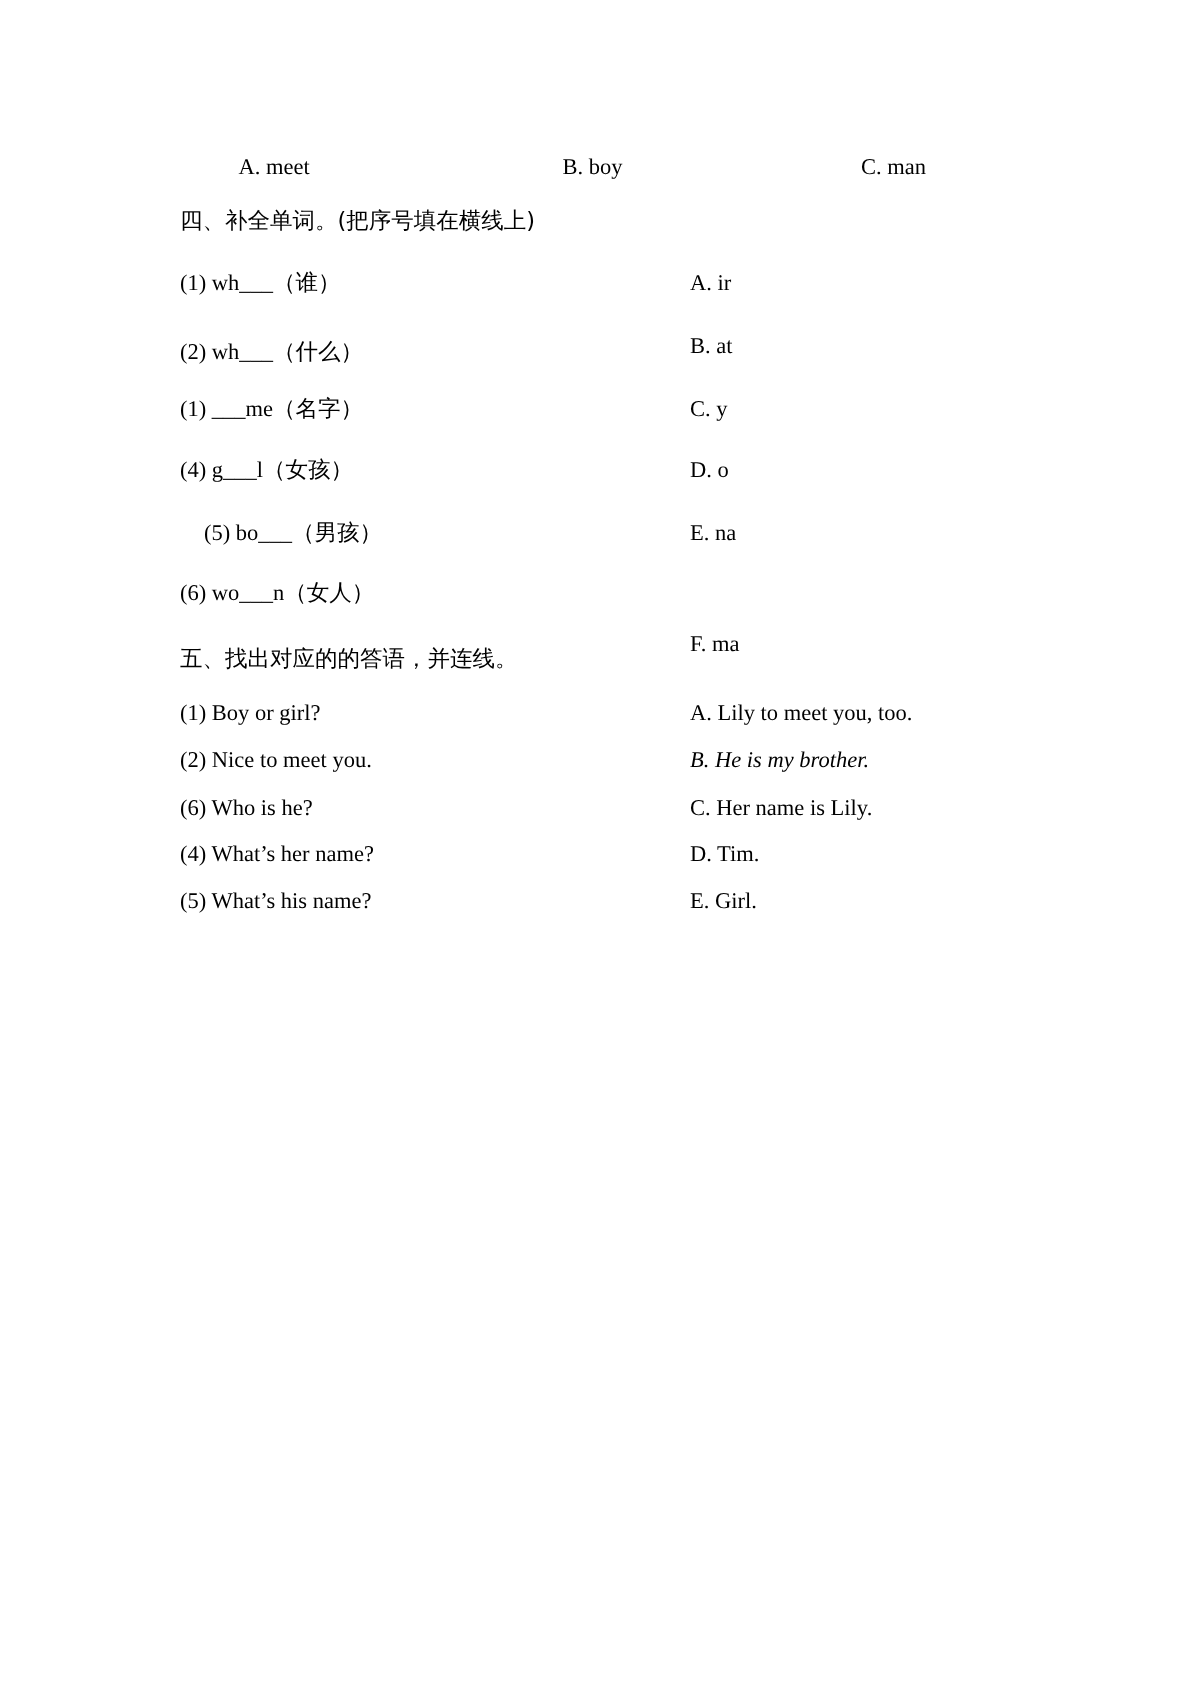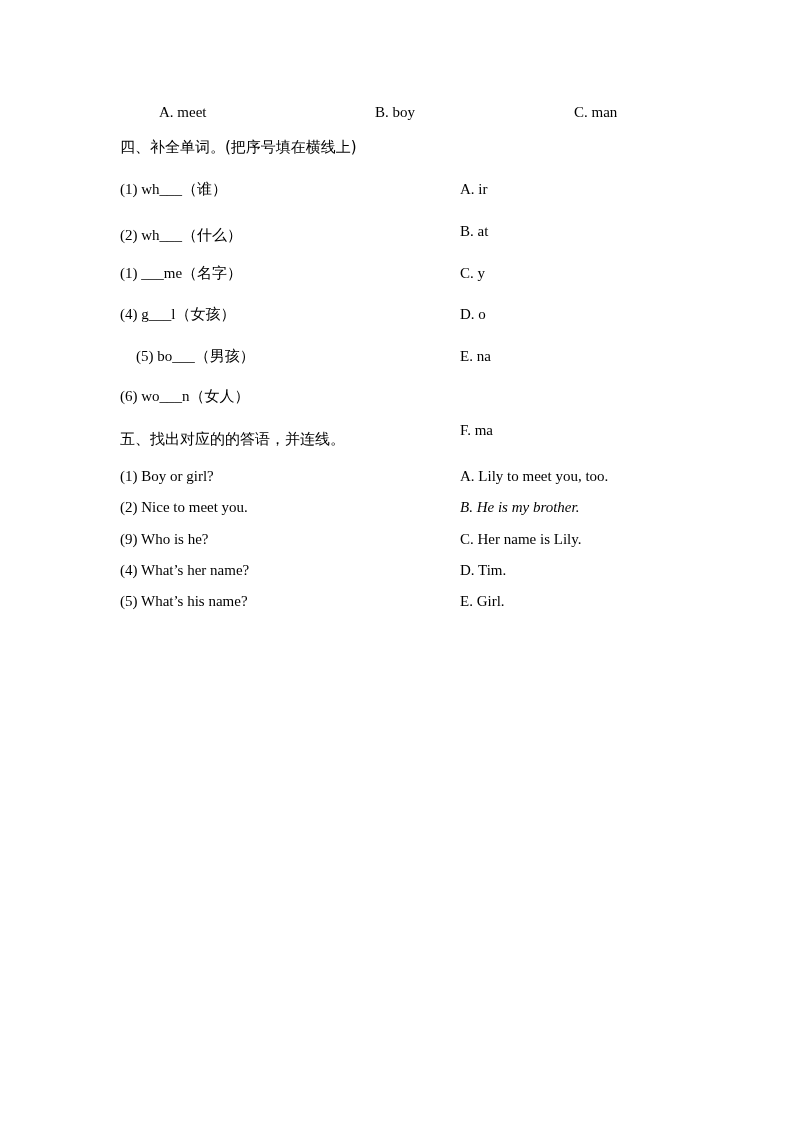--- a/index.html
+++ b/index.html
@@ -46,21 +46,21 @@
     <span class="abs" style="left:460px; top:307px;">D. o</span>
     <span class="abs" style="left:460px; top:349px;">E. na</span>
     <span class="abs" style="left:460px; top:391px;margin-top:32px;">F. ma</span>
   </div>
 
   <div>
     <span class="abs cjk" style="left:120px; top:432px;">五、找出对应的的答语，并连线。</span>
 
     <span class="abs" style="left:120px; top:469px;">(1) Boy or girl?</span>
     <span class="abs" style="left:120px; top:500px;">(2) Nice to meet you.</span>
-    <span class="abs" style="left:120px; top:532px;">(9) Who is he?</span>
+    <span class="abs" style="left:120px; top:532px;">(6) Who is he?</span>
     <span class="abs" style="left:120px; top:563px;">(4) What’s her name?</span>
     <span class="abs" style="left:120px; top:594px;font-family:Liberation Serif, serif;">(5) What’s his name?</span>
 
     <span class="abs" style="left:460px; top:469px;">A. Lily to meet you, too.</span>
     <span class="abs" style="left:460px; top:500px;font-style:italic;">B. He is my brother.</span>
     <span class="abs" style="left:460px; top:532px;">C. Her name is Lily.</span>
     <span class="abs" style="left:460px; top:563px;">D. Tim.</span>
     <span class="abs" style="left:460px; top:594px;font-family:Liberation Serif, serif;">E. Girl.</span>
   </div>
 

